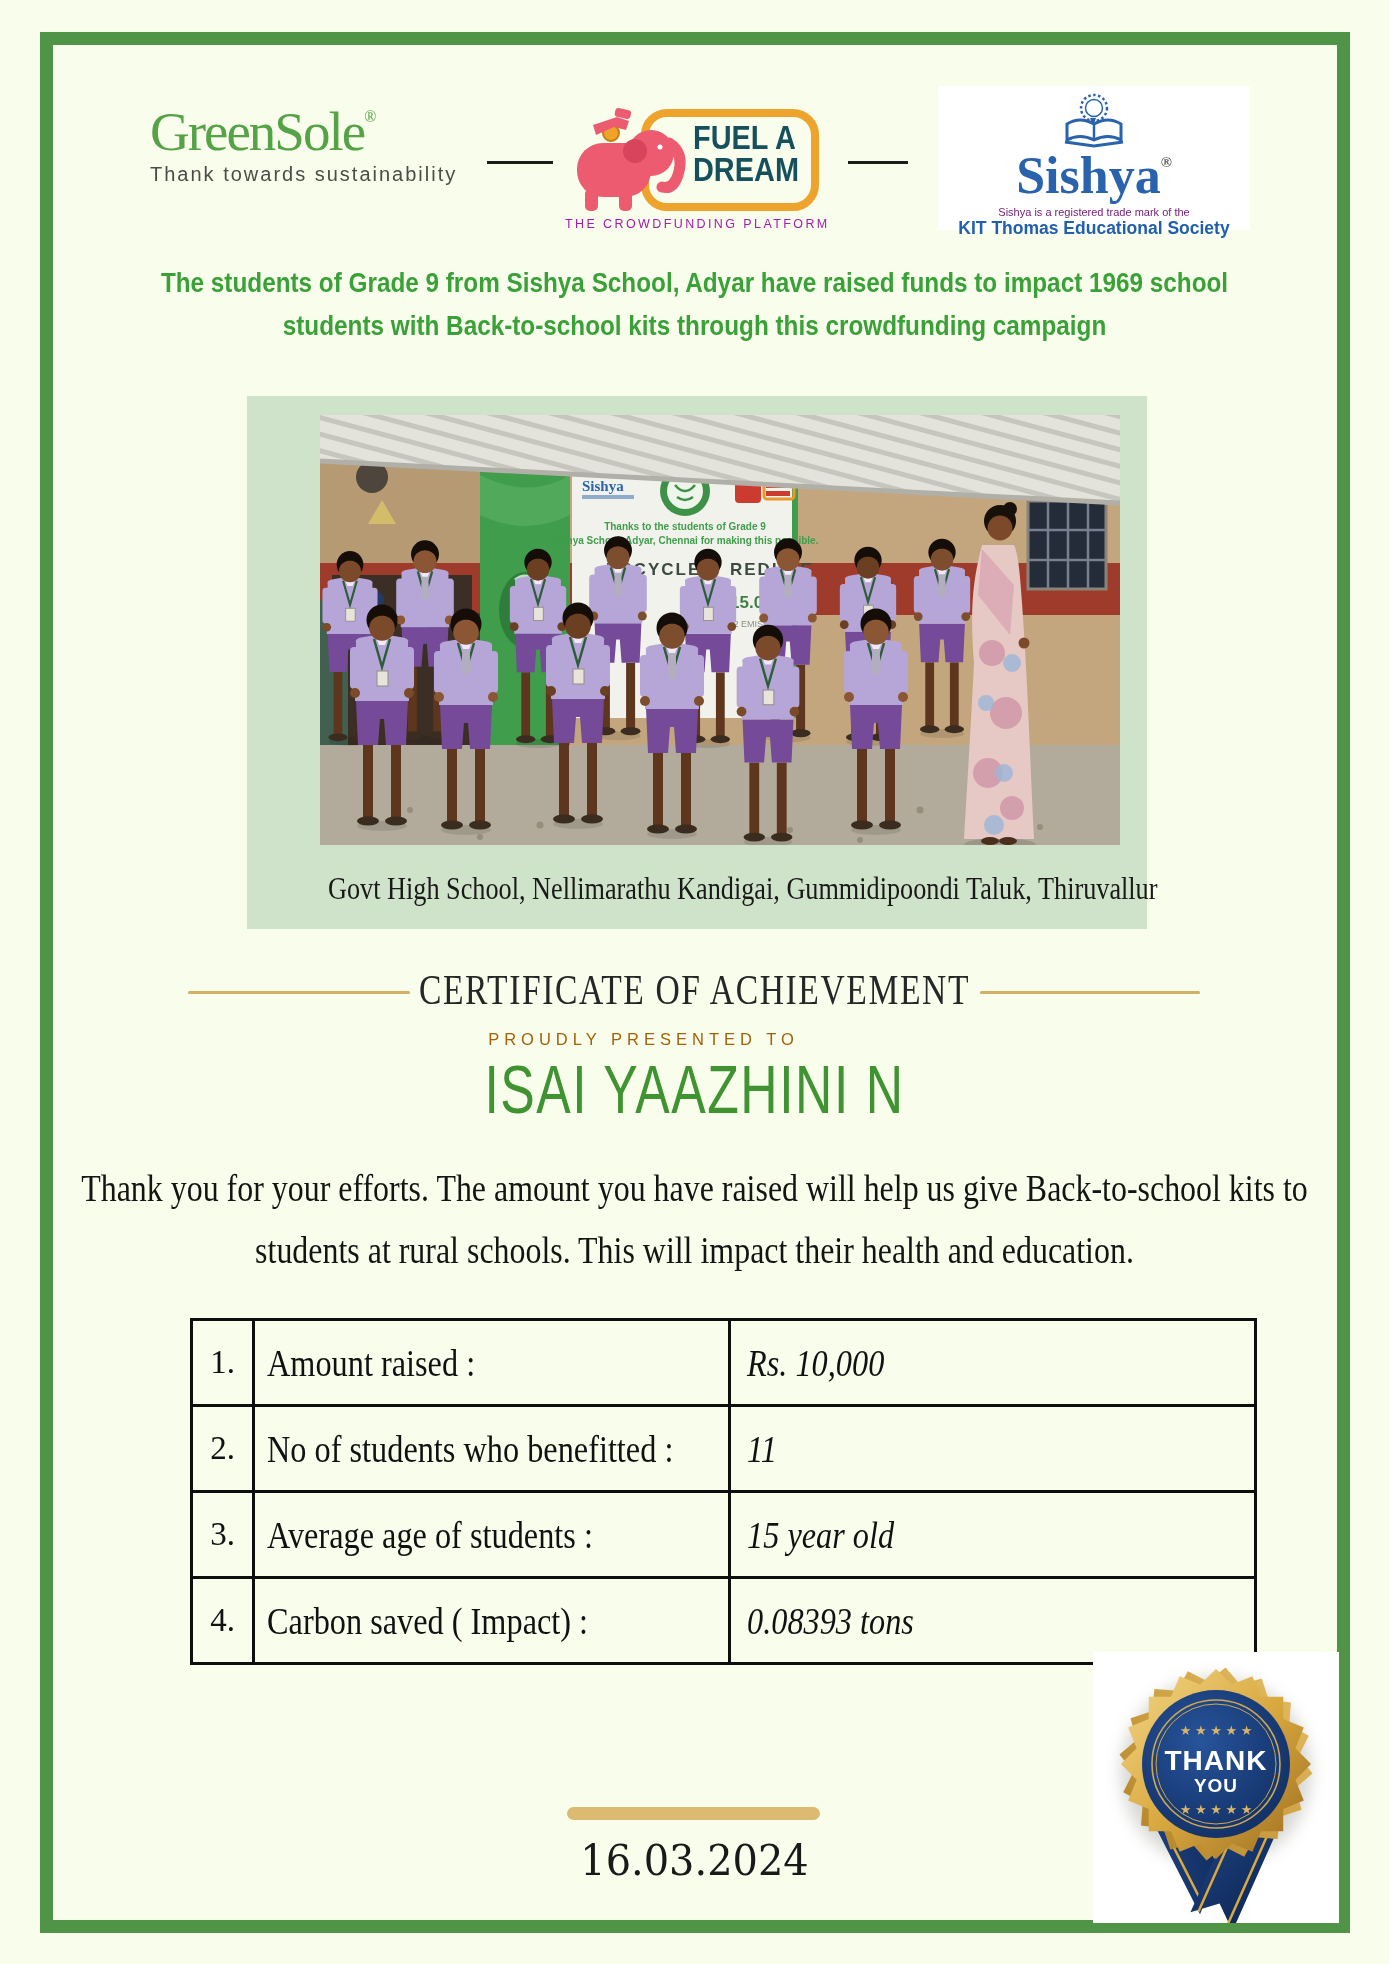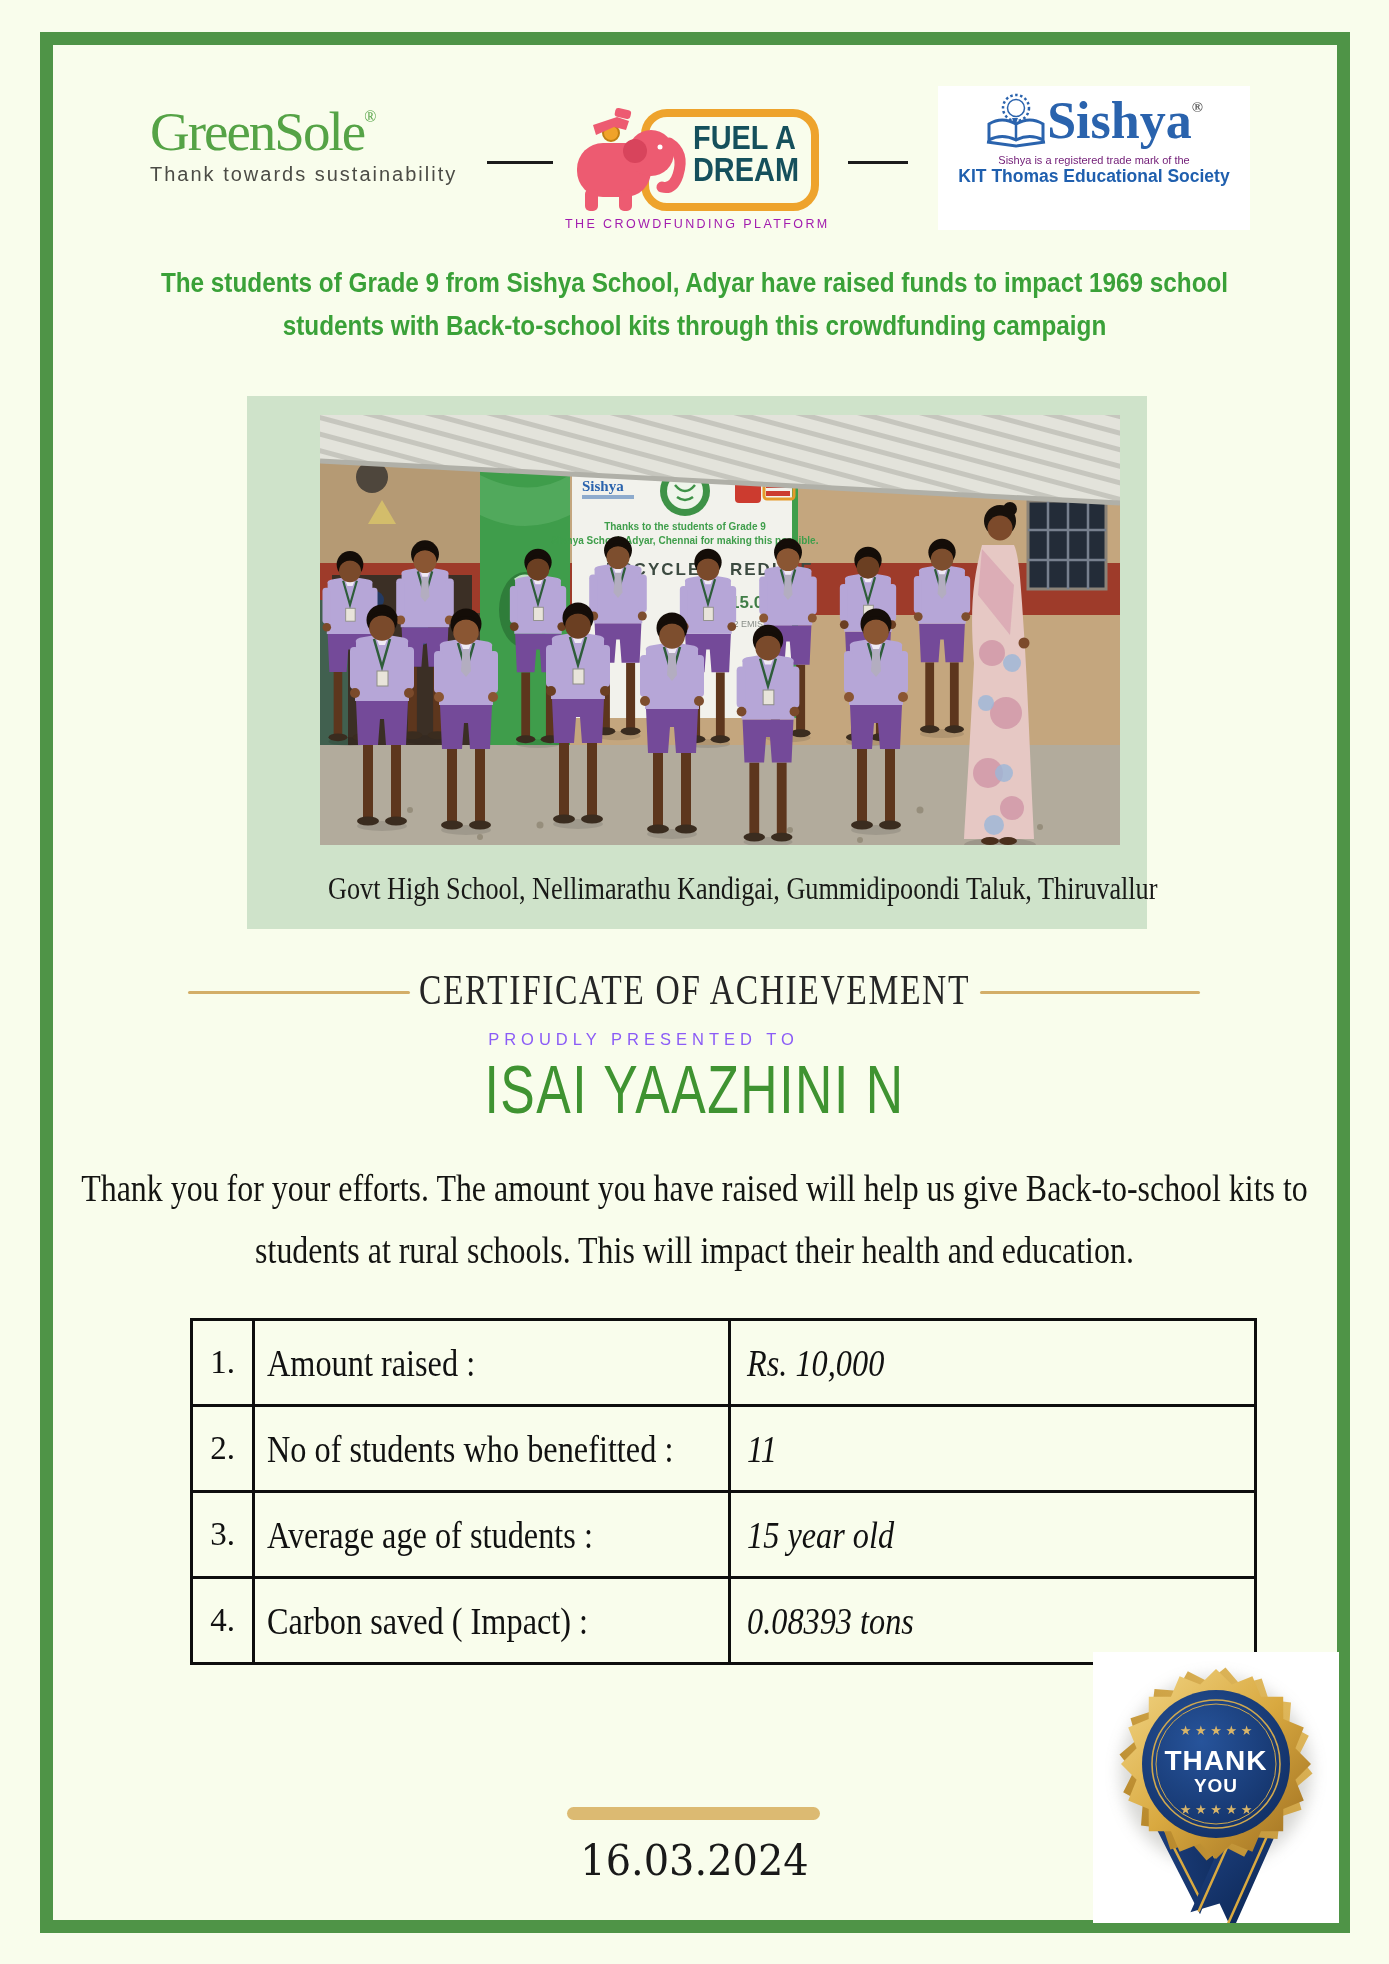--- a/index.html
+++ b/index.html
@@ -17,21 +17,21 @@
   .dash1 { left:487px; top:161px; width:66px; }
   .dash2 { left:848px; top:161px; width:60px; }
 
   .fuel { position:absolute; left:565px; top:103px; width:265px; height:130px; }
   .fuel-frame { position:absolute; left:76px; top:6px; width:178px; height:102px; border:8px solid #eea32c; border-radius:26px; }
   .fuel-text { position:absolute; left:128px; top:18px; font-weight:bold; font-size:34px; line-height:.95; color:#15505c; transform:scaleX(.85); transform-origin:left center; letter-spacing:0; white-space:nowrap; }
   .fuel-eleph { position:absolute; left:0; top:2px; }
   .fuel-tag { position:absolute; left:0; top:114px; width:260px; text-align:center; font-size:12.5px; letter-spacing:2.4px; color:#a21caf; white-space:nowrap; }
 
   .sishya { position:absolute; left:938px; top:86px; width:312px; height:144px; background:#ffffff; text-align:center; padding-top:6px; }
-  .sishya-row { display:flex; align-items:center; justify-content:center; gap:0; }
+  .sishya-row { display:flex; align-items:center; justify-content:center; gap:0;flex-direction:column; }
   .sishya-name { font-family:"Liberation Serif", serif; font-weight:bold; font-size:52px; color:#2a63ad; line-height:1; }
   .sishya-reg { font-size:15px; color:#5a5a5a; vertical-align:26px; }
   .sishya-n1 { margin-top:4px; font-size:11px; color:#701a75; white-space:nowrap; }
   .sishya-n2 { font-size:17.5px; font-weight:bold; color:#1f5fae; white-space:nowrap; }
 
   
   .intro { position:absolute; left:67px; top:262px; width:1255px; text-align:center;
            font-weight:bold; font-size:27px; line-height:1.6; color:#3aa138;
            transform:scaleX(.9); transform-origin:center top; }
 
@@ -44,21 +44,21 @@
              transform:scaleX(.82); transform-origin:center; white-space:nowrap; }
 
   
   .cert-title { position:absolute; left:0; top:966px; width:1389px; text-align:center;
                 font-family:"Liberation Serif", serif; font-size:42px; letter-spacing:2px; color:#262626;
                 transform:scaleX(.8); transform-origin:center top; white-space:nowrap; }
   .gold-rule { position:absolute; height:3px; background:#d3ae68; border-radius:2px; }
   .rule-l { left:188px; top:991px; width:222px; }
   .rule-r { left:980px; top:991px; width:220px; }
   .presented { position:absolute; left:0; top:1030px; width:1287px; text-align:center;
-               font-size:16.5px; letter-spacing:5px; color:#8b5cf6; }
+               font-size:16.5px; letter-spacing:5px; color:#a16207; }
   .name { position:absolute; left:0; top:1050px; width:1389px; text-align:center;
           font-size:68px; color:#3f9331; letter-spacing:2px;
           transform:scaleX(.76); transform-origin:center top; white-space:nowrap; }
 
   .message { position:absolute; left:-36px; top:1158px; width:1461px; text-align:center;
              font-family:"Liberation Serif", serif; font-size:38px; line-height:1.62; color:#141412;
              transform:scaleX(.84); transform-origin:center top; }
 
   
   table.facts { position:absolute; left:190px; top:1318px; width:1064px; border-collapse:collapse; table-layout:fixed; }

